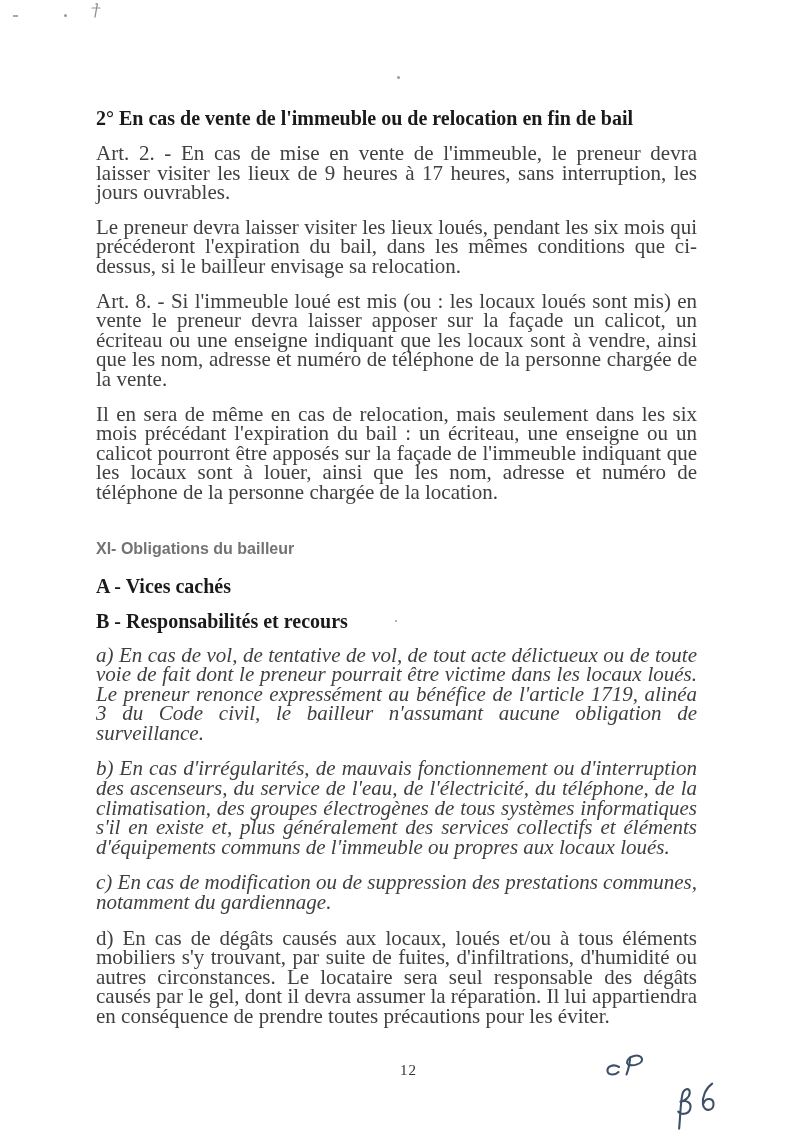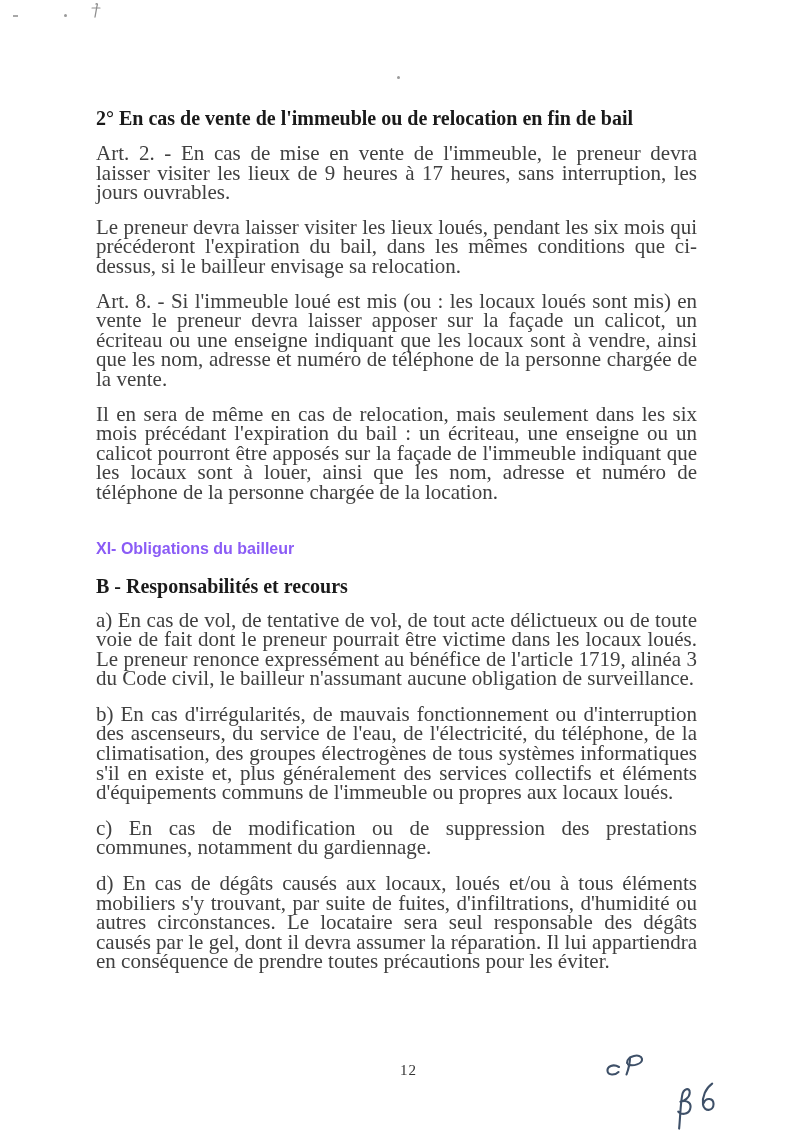--- a/index.html
+++ b/index.html
@@ -37,26 +37,26 @@
     margin: 0 0 15px 0;
     color: #1a1a1a;
   }
   .h-title { margin-bottom: 16px; }
   .h-sans {
     font-family: "Liberation Sans", sans-serif;
     font-weight: bold;
     font-size: 16px;
     line-height: 20px;
     margin: 4px 0 17px 0;
-    color: #8b5cf6;
+    color: #737373;
   }
   .mb-big   { margin-bottom: 36px !important; }
   .mb-med   { margin-bottom: 23px !important; }
   .mb-small { margin-bottom: 13px !important; }
-  .mb-item  { margin-bottom: 16px !important; }
+  .mb-item  { margin-bottom: 16px !important; font-style: italic; }
   .mb-none  { margin-bottom: 0 !important; }
 
   .footer-page-number {
     position: absolute;
     top: 1062px;
     left: 0;
     width: 817px;
     text-align: center;
     font-size: 15px;
     color: #333333;
@@ -97,20 +97,21 @@
     <p>Art. 2. - En cas de mise en vente de l'immeuble, le preneur devra laisser visiter les lieux de 9 heures à 17 heures, sans interruption, les jours ouvrables.</p>
 
     <p>Le preneur devra laisser visiter les lieux loués, pendant les six mois qui précéderont l'expiration du bail, dans les mêmes conditions que ci-dessus, si le bailleur envisage sa relocation.</p>
 
     <p>Art. 8. - Si l'immeuble loué est mis (ou : les locaux loués sont mis) en vente le preneur devra laisser apposer sur la façade un calicot, un écriteau ou une enseigne indiquant que les locaux sont à vendre, ainsi que les nom, adresse et numéro de téléphone de la personne chargée de la vente.</p>
 
     <p class="mb-big">Il en sera de même en cas de relocation, mais seulement dans les six mois précédant l'expiration du bail : un écriteau, une enseigne ou un calicot pourront être apposés sur la façade de l'immeuble indiquant que les locaux sont à louer, ainsi que les nom, adresse et numéro de téléphone de la personne chargée de la location.</p>
 
     <h3 class="h-sans">XI- Obligations du bailleur</h3>
 
+    <h4 class="h-serif">A - Vices cachés</h4>
 
 
     <h4 class="h-serif">B - Responsabilités et recours</h4>
 
 
     <p class="mb-item">a) En cas de vol, de tentative de vol, de tout acte délictueux ou de toute voie de fait dont le preneur pourrait être victime dans les locaux loués. Le preneur renonce expressément au bénéfice de l'article 1719, alinéa 3 du Code civil, le bailleur n'assumant aucune obligation de surveillance.</p>
 
     <p class="mb-item">b) En cas d'irrégularités, de mauvais fonctionnement ou d'interruption des ascenseurs, du service de l'eau, de l'électricité, du téléphone, de la climatisation, des groupes électrogènes de tous systèmes informatiques s'il en existe et, plus généralement des services collectifs et éléments d'équipements communs de l'immeuble ou propres aux locaux loués.</p>
 
     <p class="mb-item">c) En cas de modification ou de suppression des prestations communes, notamment du gardiennage.</p>

